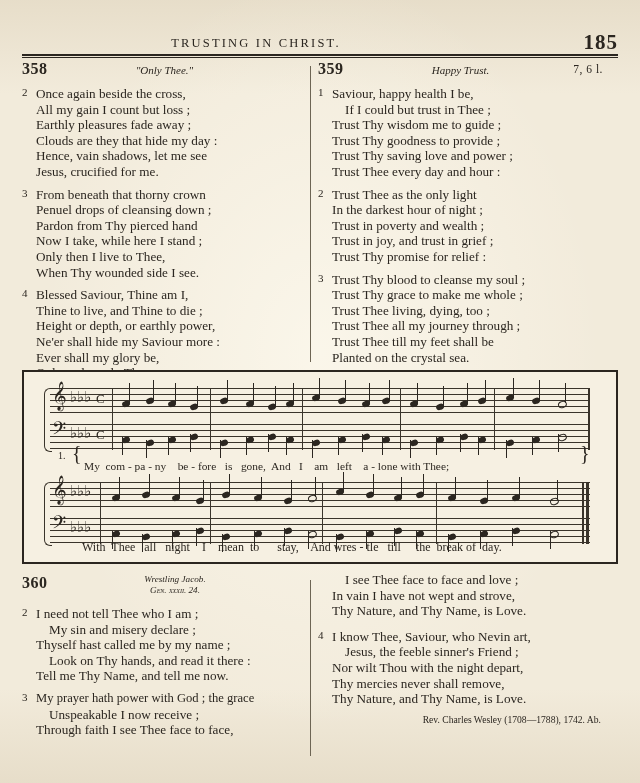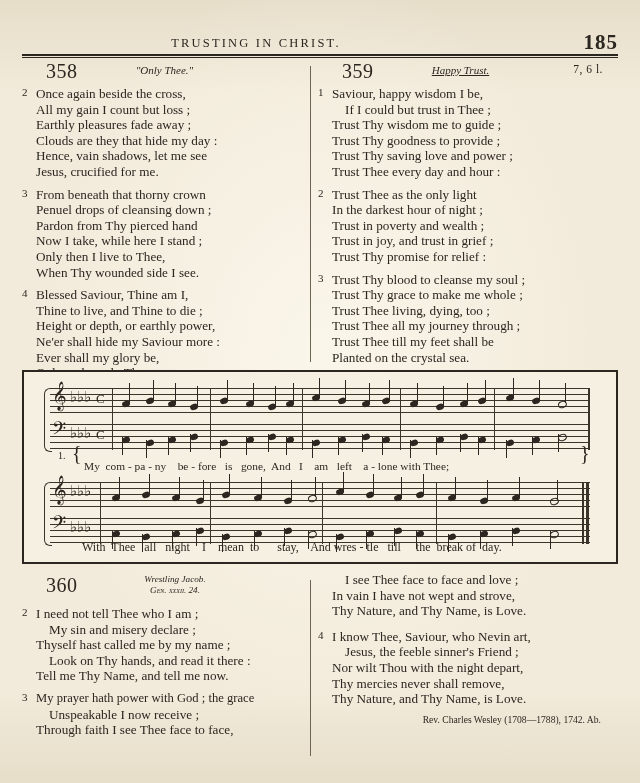--- a/index.html
+++ b/index.html
@@ -49,21 +49,21 @@
   .col{position:absolute;top:62px;width:285px;}
   .col-left{left:22px;}
   .col-right{left:318px;}
   .vrule{
     position:absolute;left:310px;top:66px;width:1px;height:296px;background:#6d6554;
   }
 
   .hymnhead{position:relative;height:24px;}
   .hnum{
     position:absolute;left:0;top:-2px;
-    font-size:20px;font-weight:normal;letter-spacing:0.5px;margin-left:24px;
+    font-size:16px;font-weight:bold;letter-spacing:0.5px;
   }
   .htitle{
     position:absolute;left:0;right:0;top:2px;
     text-align:center;
     font-style:italic;font-size:11px;
   }
   .hmeter{
     position:absolute;right:0;top:1px;
     font-size:11.5px;letter-spacing:0.5px;
   }
@@ -188,28 +188,28 @@
         <div class="ln">Only, only, only Thee.</div>
       </div>
     </div>
 
     <div class="attrib attrib-c">Rev. George Duffield (1818—     ), 1859.</div>
   </div>
 
   <div class="col col-right">
     <div class="hymnhead">
       <div class="hnum">359</div>
-      <div class="htitle" style="font-style:italic;text-decoration:underline;">Happy Trust.</div>
+      <div class="htitle" style="font-style:italic;">Happy Trust.</div>
       <div class="hmeter">7, 6 l.</div>
     </div>
 
     <div class="stanza">
       <span class="sn">1</span>
       <div class="lines">
-        <div class="ln">Saviour, happy wisdom I be,</div>
+        <div class="ln">Saviour, happy health I be,</div>
         <div class="ln ind1">If I could but trust in Thee ;</div>
         <div class="ln">Trust Thy wisdom me to guide ;</div>
         <div class="ln">Trust Thy goodness to provide ;</div>
         <div class="ln">Trust Thy saving love and power ;</div>
         <div class="ln">Trust Thee every day and hour :</div>
       </div>
     </div>
 
     <div class="stanza">
       <span class="sn">2</span>

